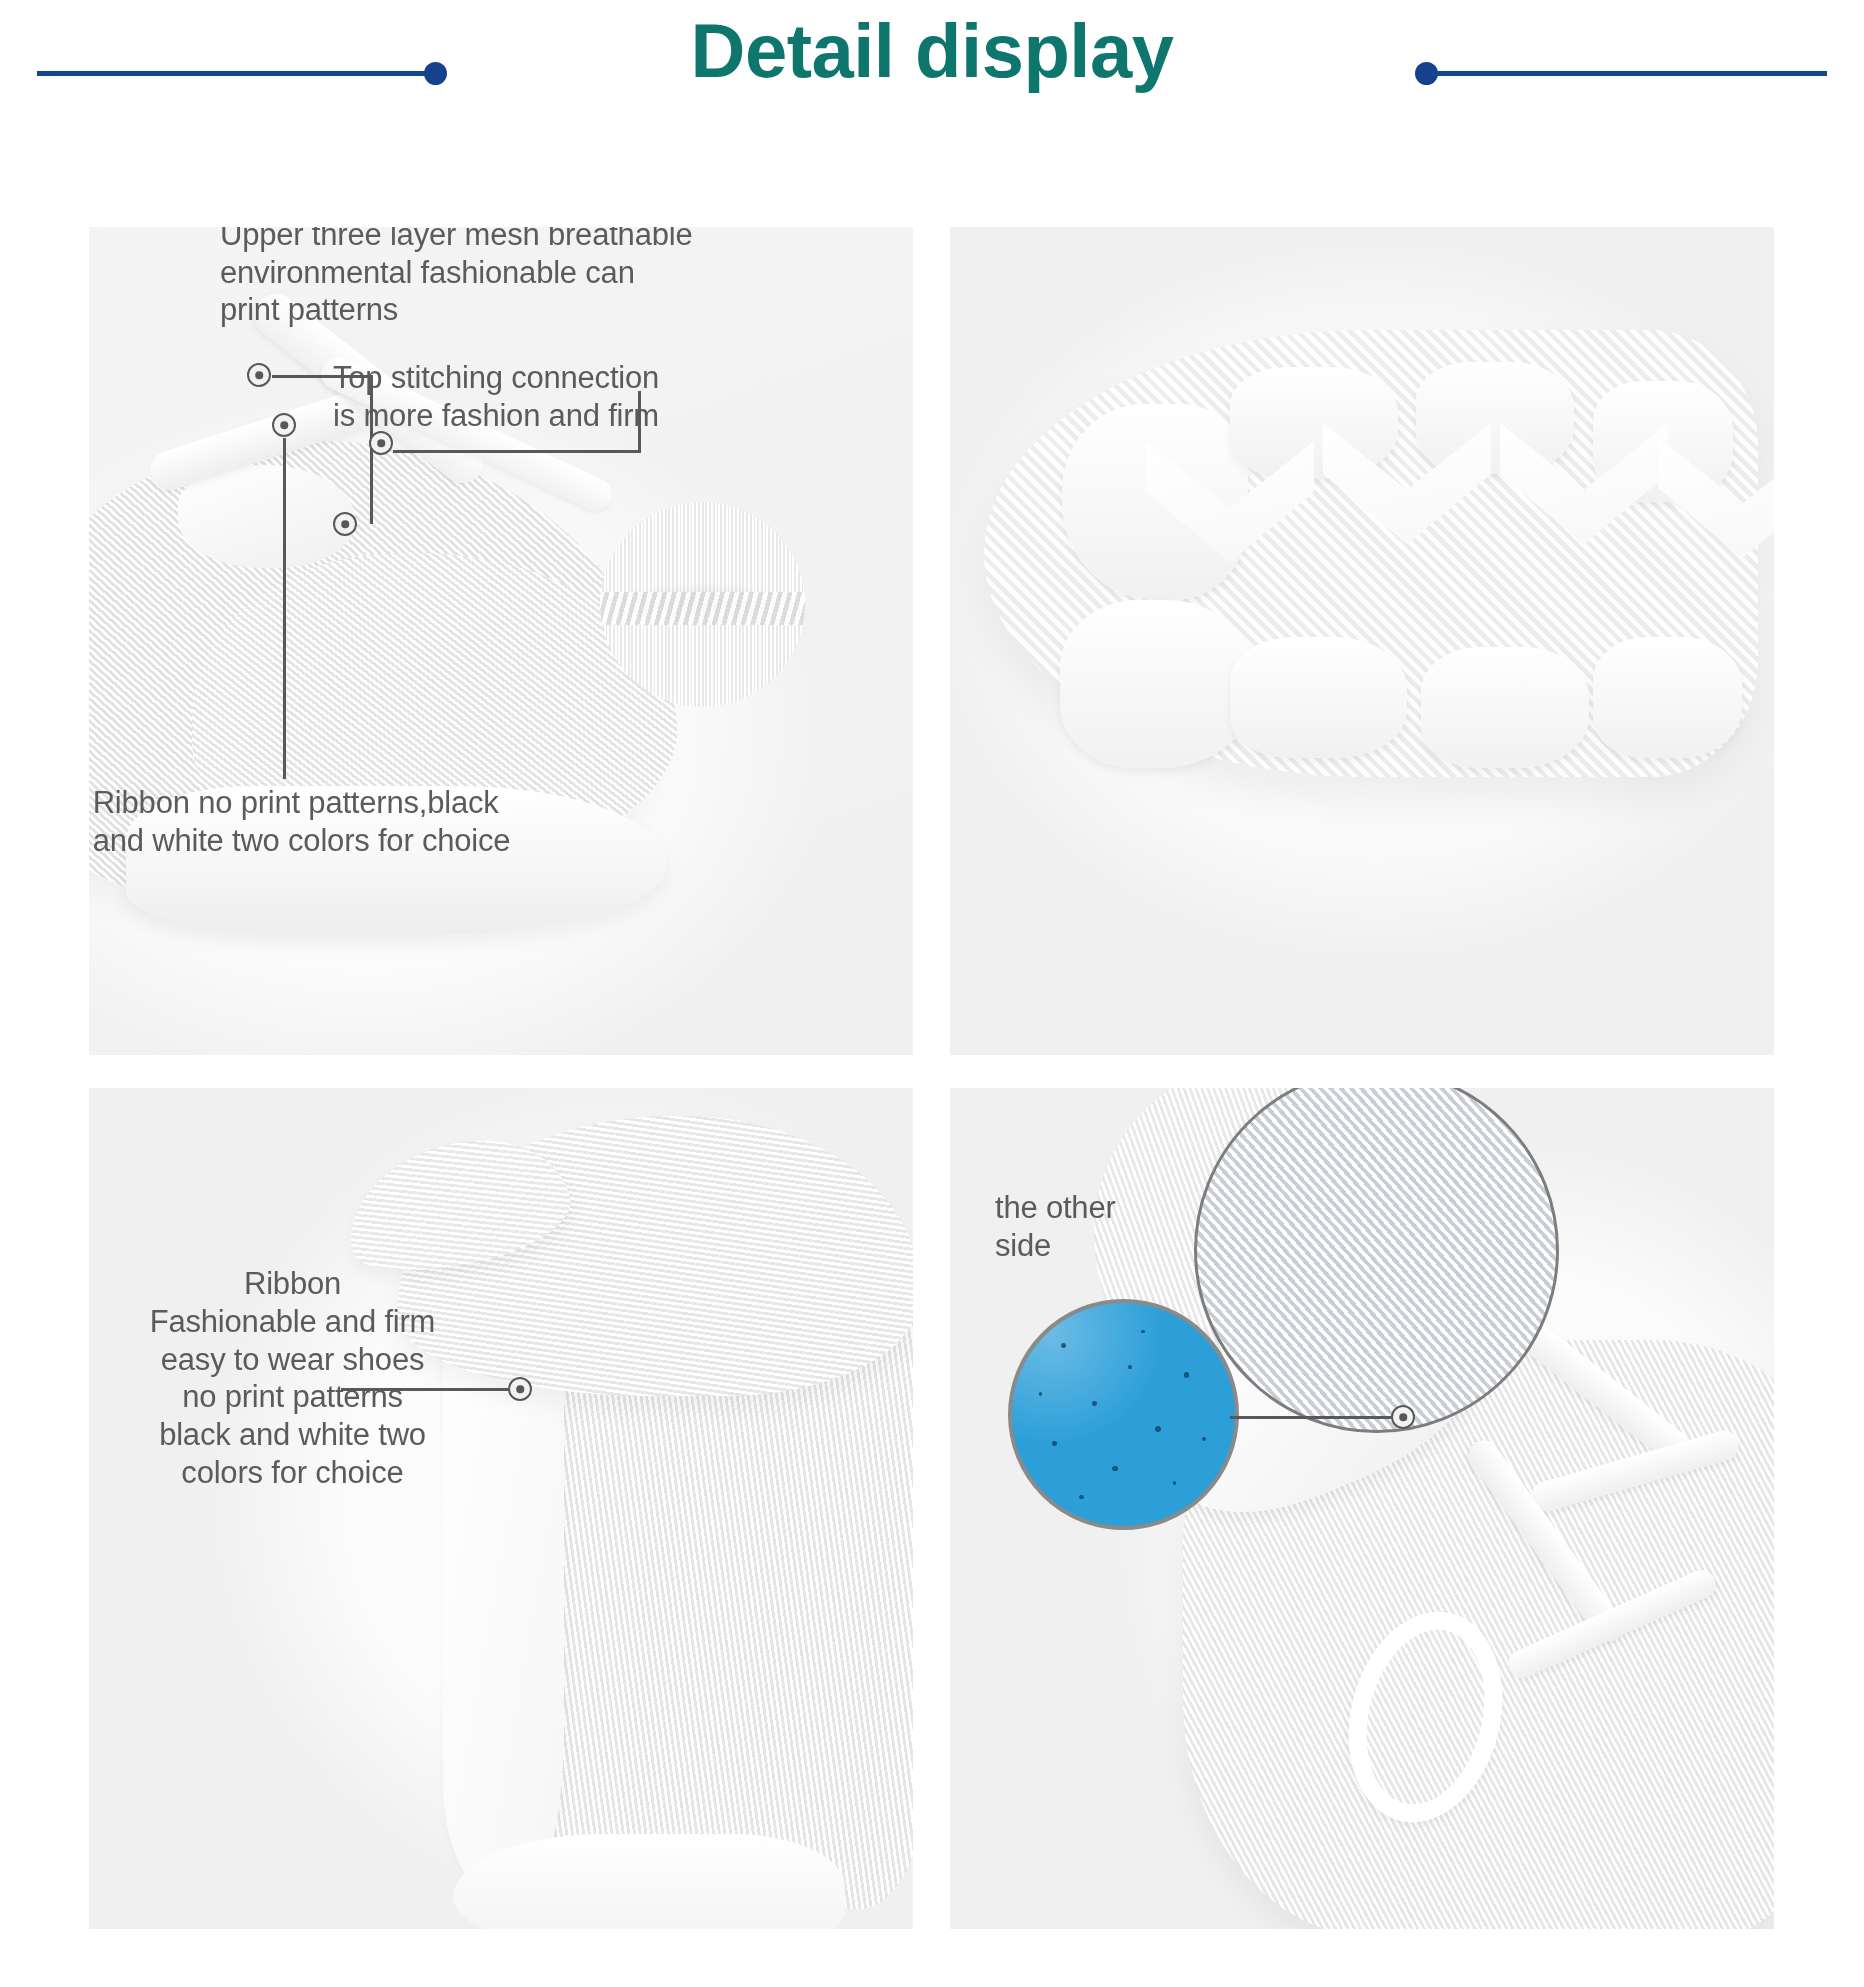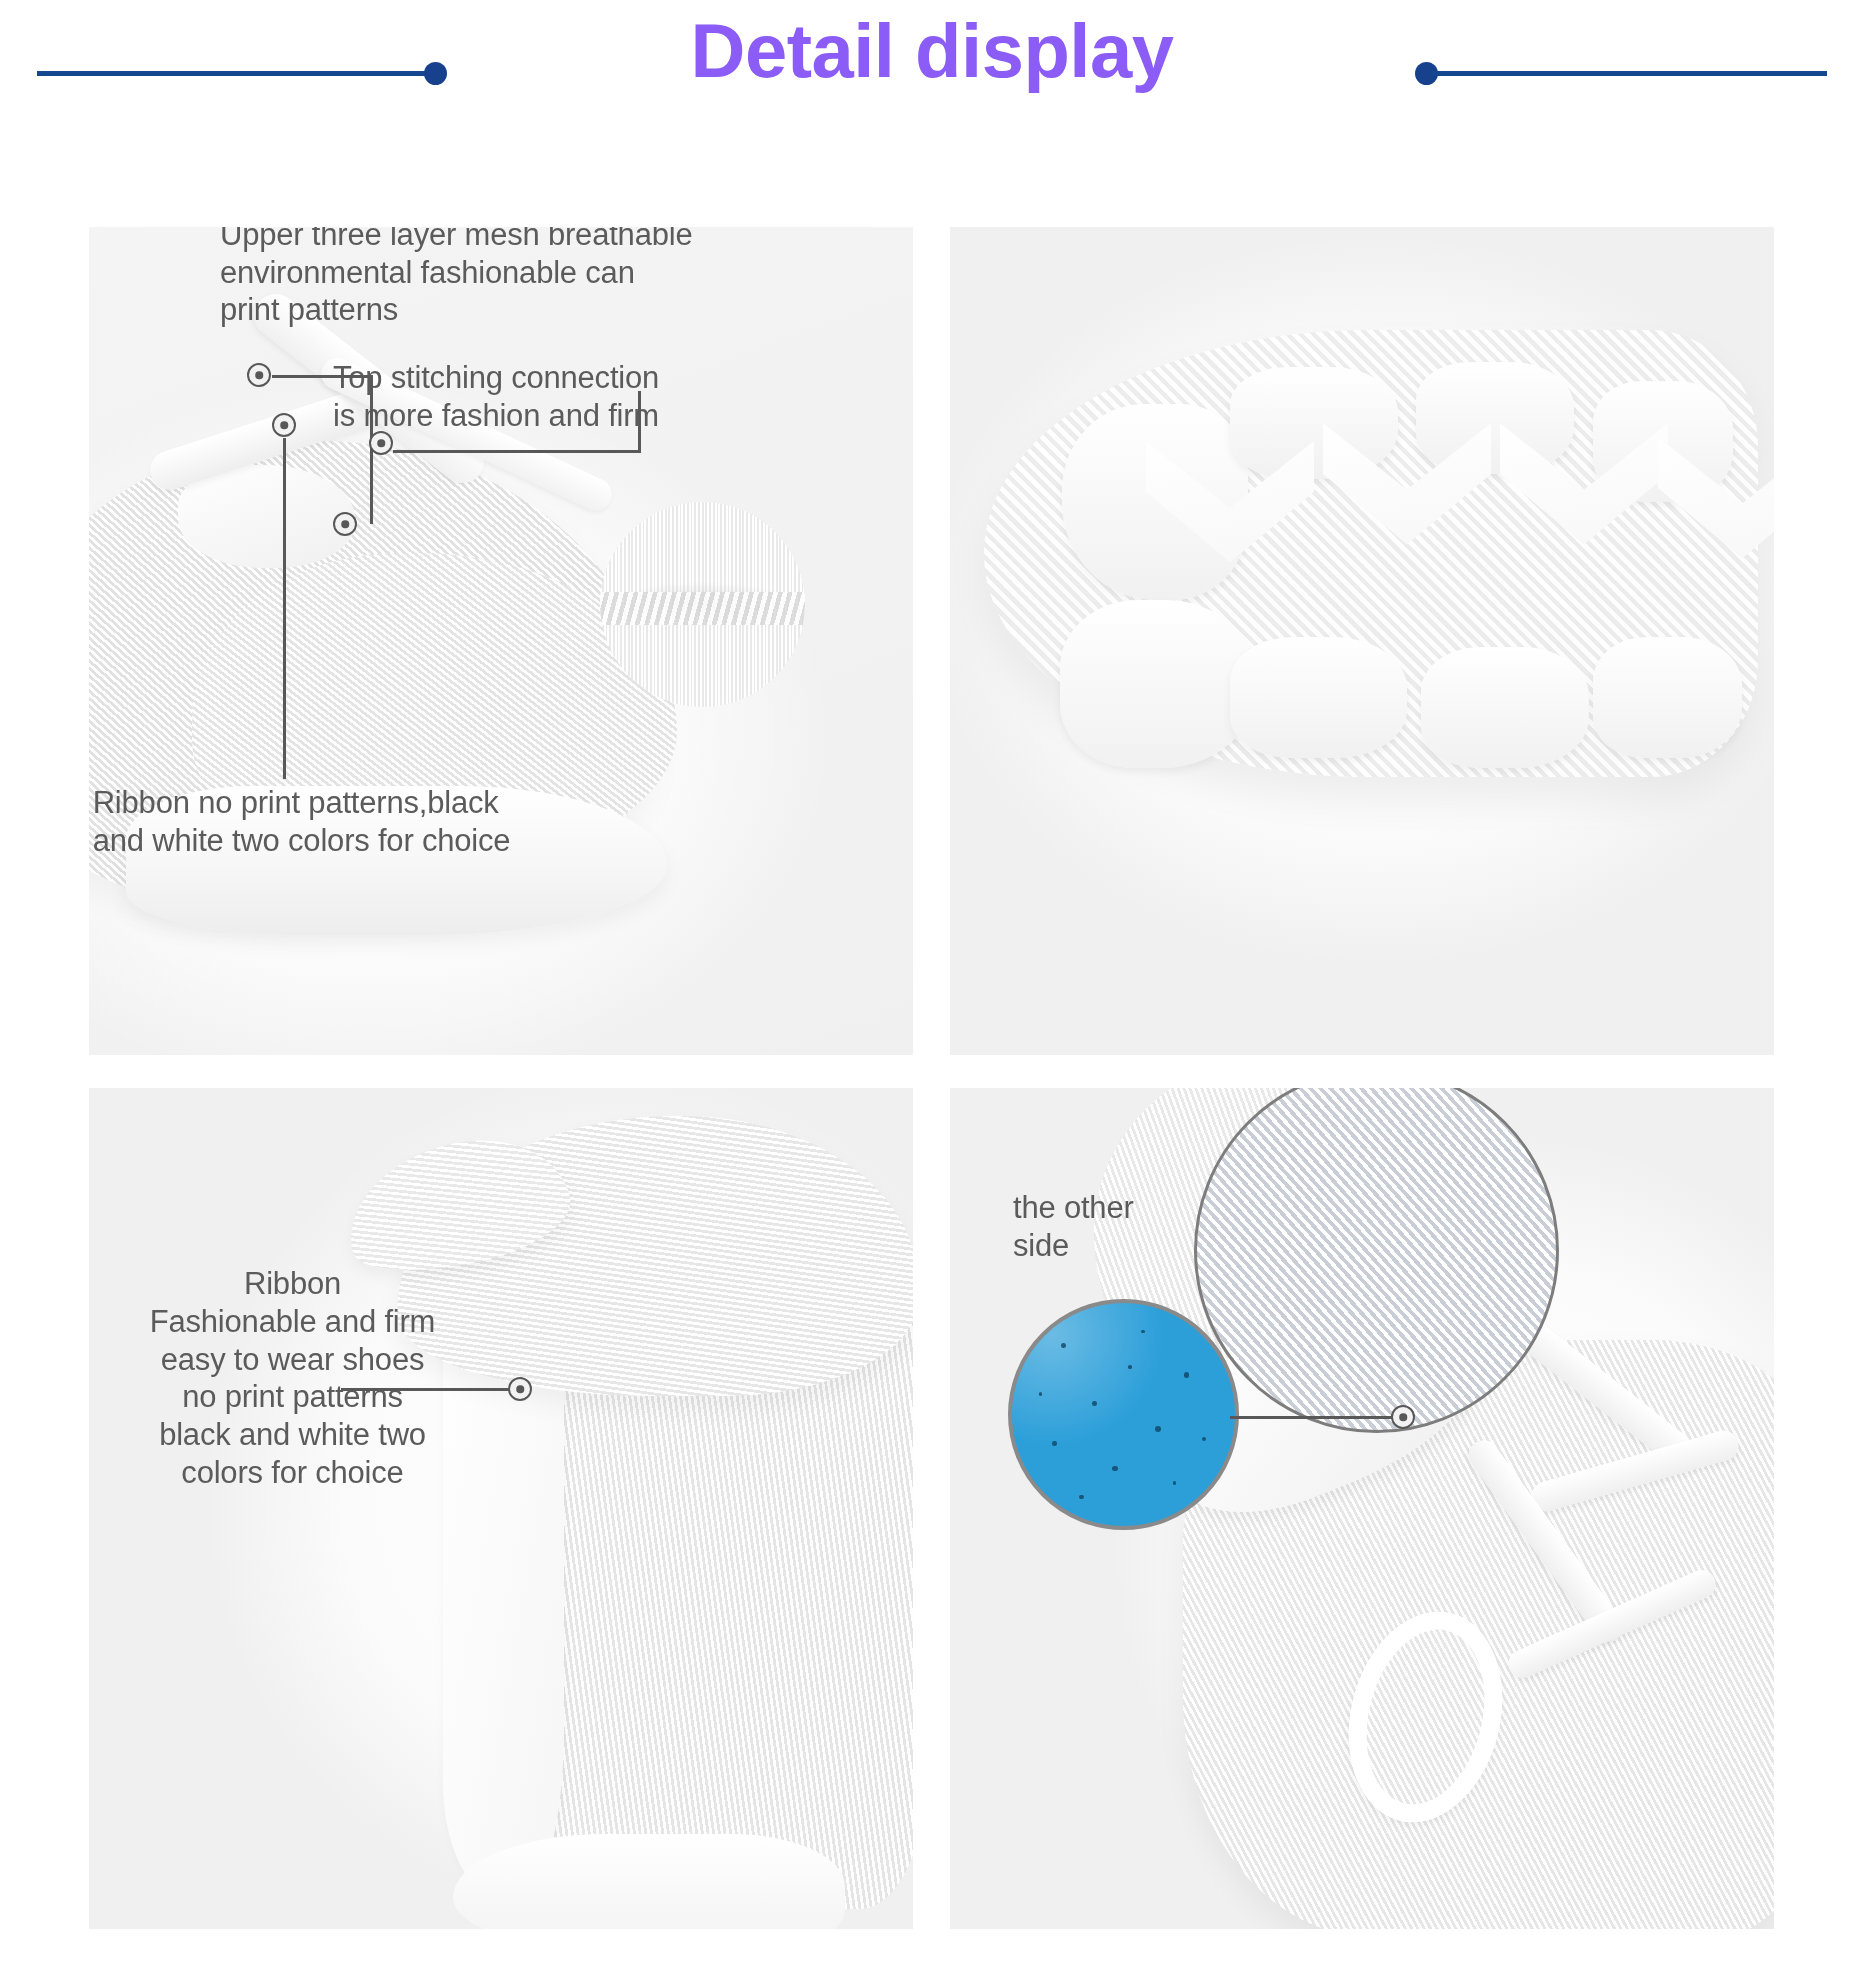--- a/index.html
+++ b/index.html
@@ -51,21 +51,21 @@
     width: 396px; height: 4.7px;
     background: #134790;
   }
   .page-title {
     position: absolute;
     left: 0; top: 13px;
     width: 1864px;
     text-align: center;
     font-size: 76px;
     font-weight: bold;
-    color: #8b5cf6;
+    color: #0f766e;
     letter-spacing: -0.5px;
     line-height: 1;
   }
 
   
   .grid {
     position: absolute;
     left: 89px; top: 227px;
     width: 1685px; height: 1702px;
   }
@@ -437,21 +437,21 @@
         <span class="speck" style="left:64%;  top:55%; width:6.5px;  height:6.5px;"></span>
         <span class="speck" style="left:18%;  top:62%; width:4.7px;  height:4.7px;"></span>
         <span class="speck" style="left:45%;  top:73%; width:5.6px;  height:5.6px;"></span>
         <span class="speck" style="left:72%;  top:80%; width:3.7px;  height:3.7px;"></span>
         <span class="speck" style="left:30%;  top:86%; width:4.7px;  height:4.7px;"></span>
         <span class="speck" style="left:85%;  top:60%; width:4.7px;  height:4.7px;"></span>
         <span class="speck" style="left:52%;  top:28%; width:3.7px;  height:3.7px;"></span>
         <span class="speck" style="left:12%;  top:40%; width:3.7px;  height:3.7px;"></span>
       </div>
 
-      <div class="note" style="left:45px; top:101px; width:242px;margin-left:18px;">the other
+      <div class="note" style="left:45px; top:101px; width:242px;">the other
 side</div>
 
       <div class="leader-h" style="left:280px; top:328px; width:172px;"></div>
       <div class="marker" style="left:441px; top:317px;"></div>
 
     </div>
 
   </div>
 </div>
 

